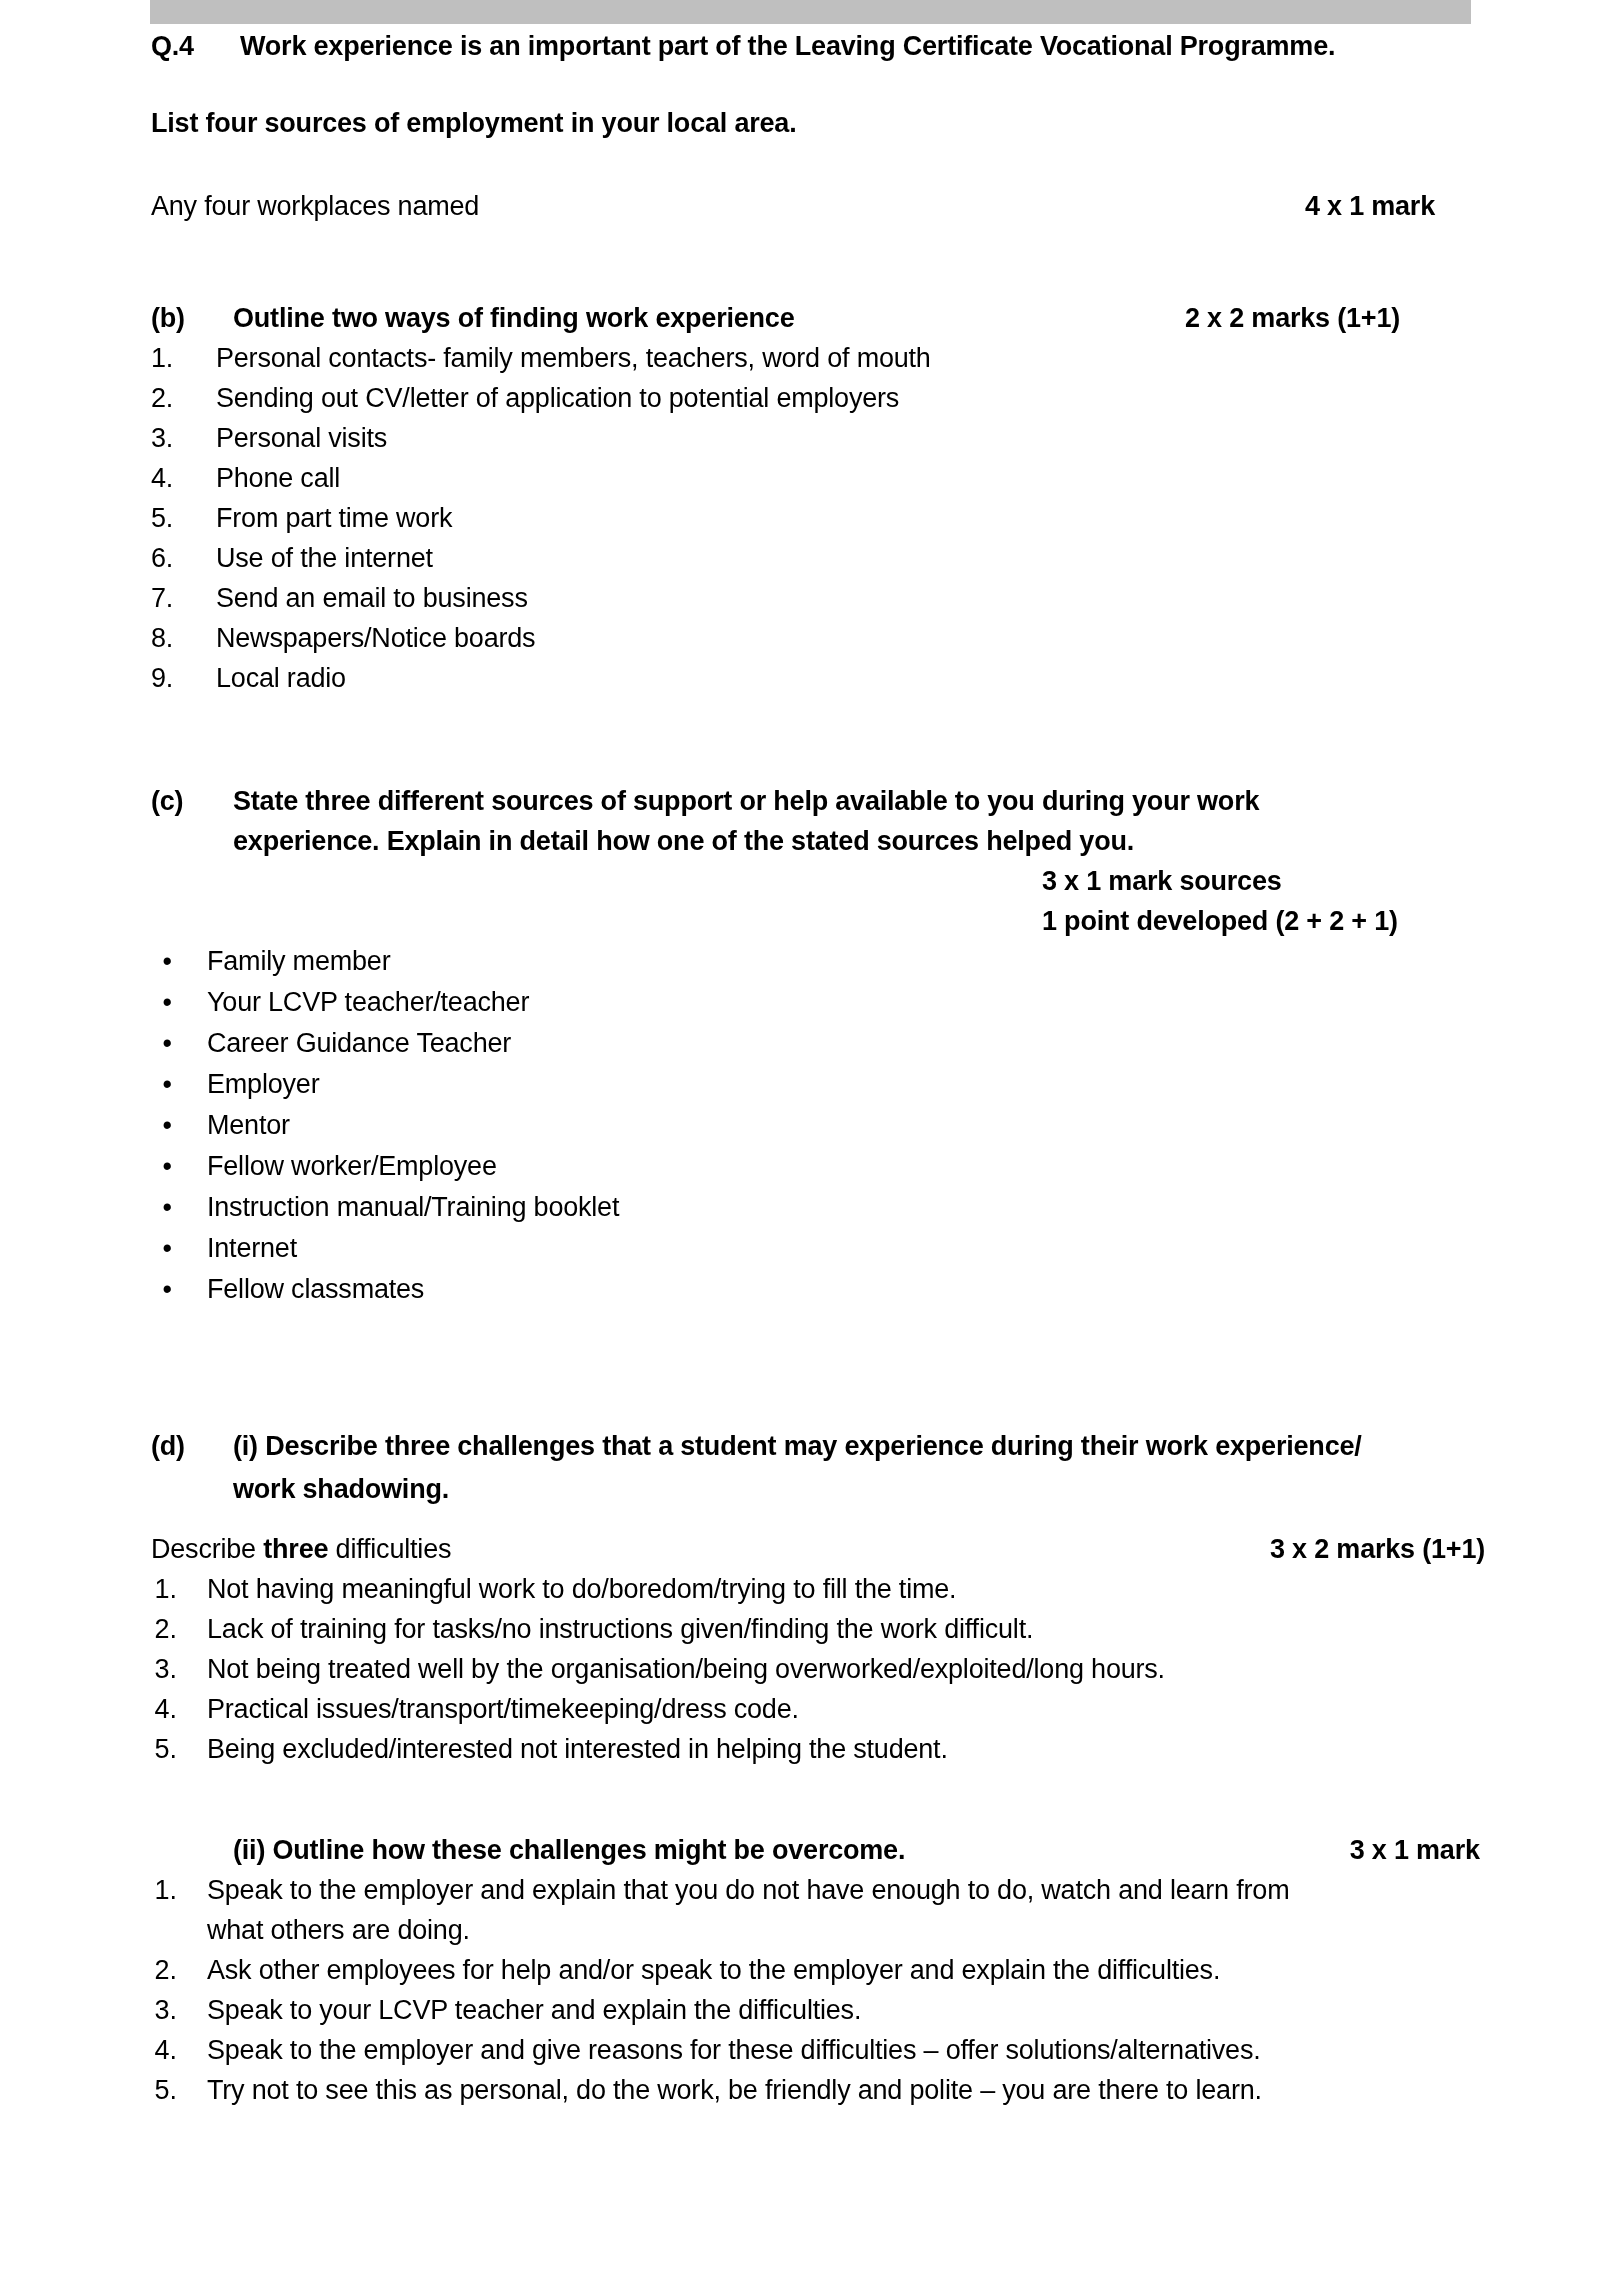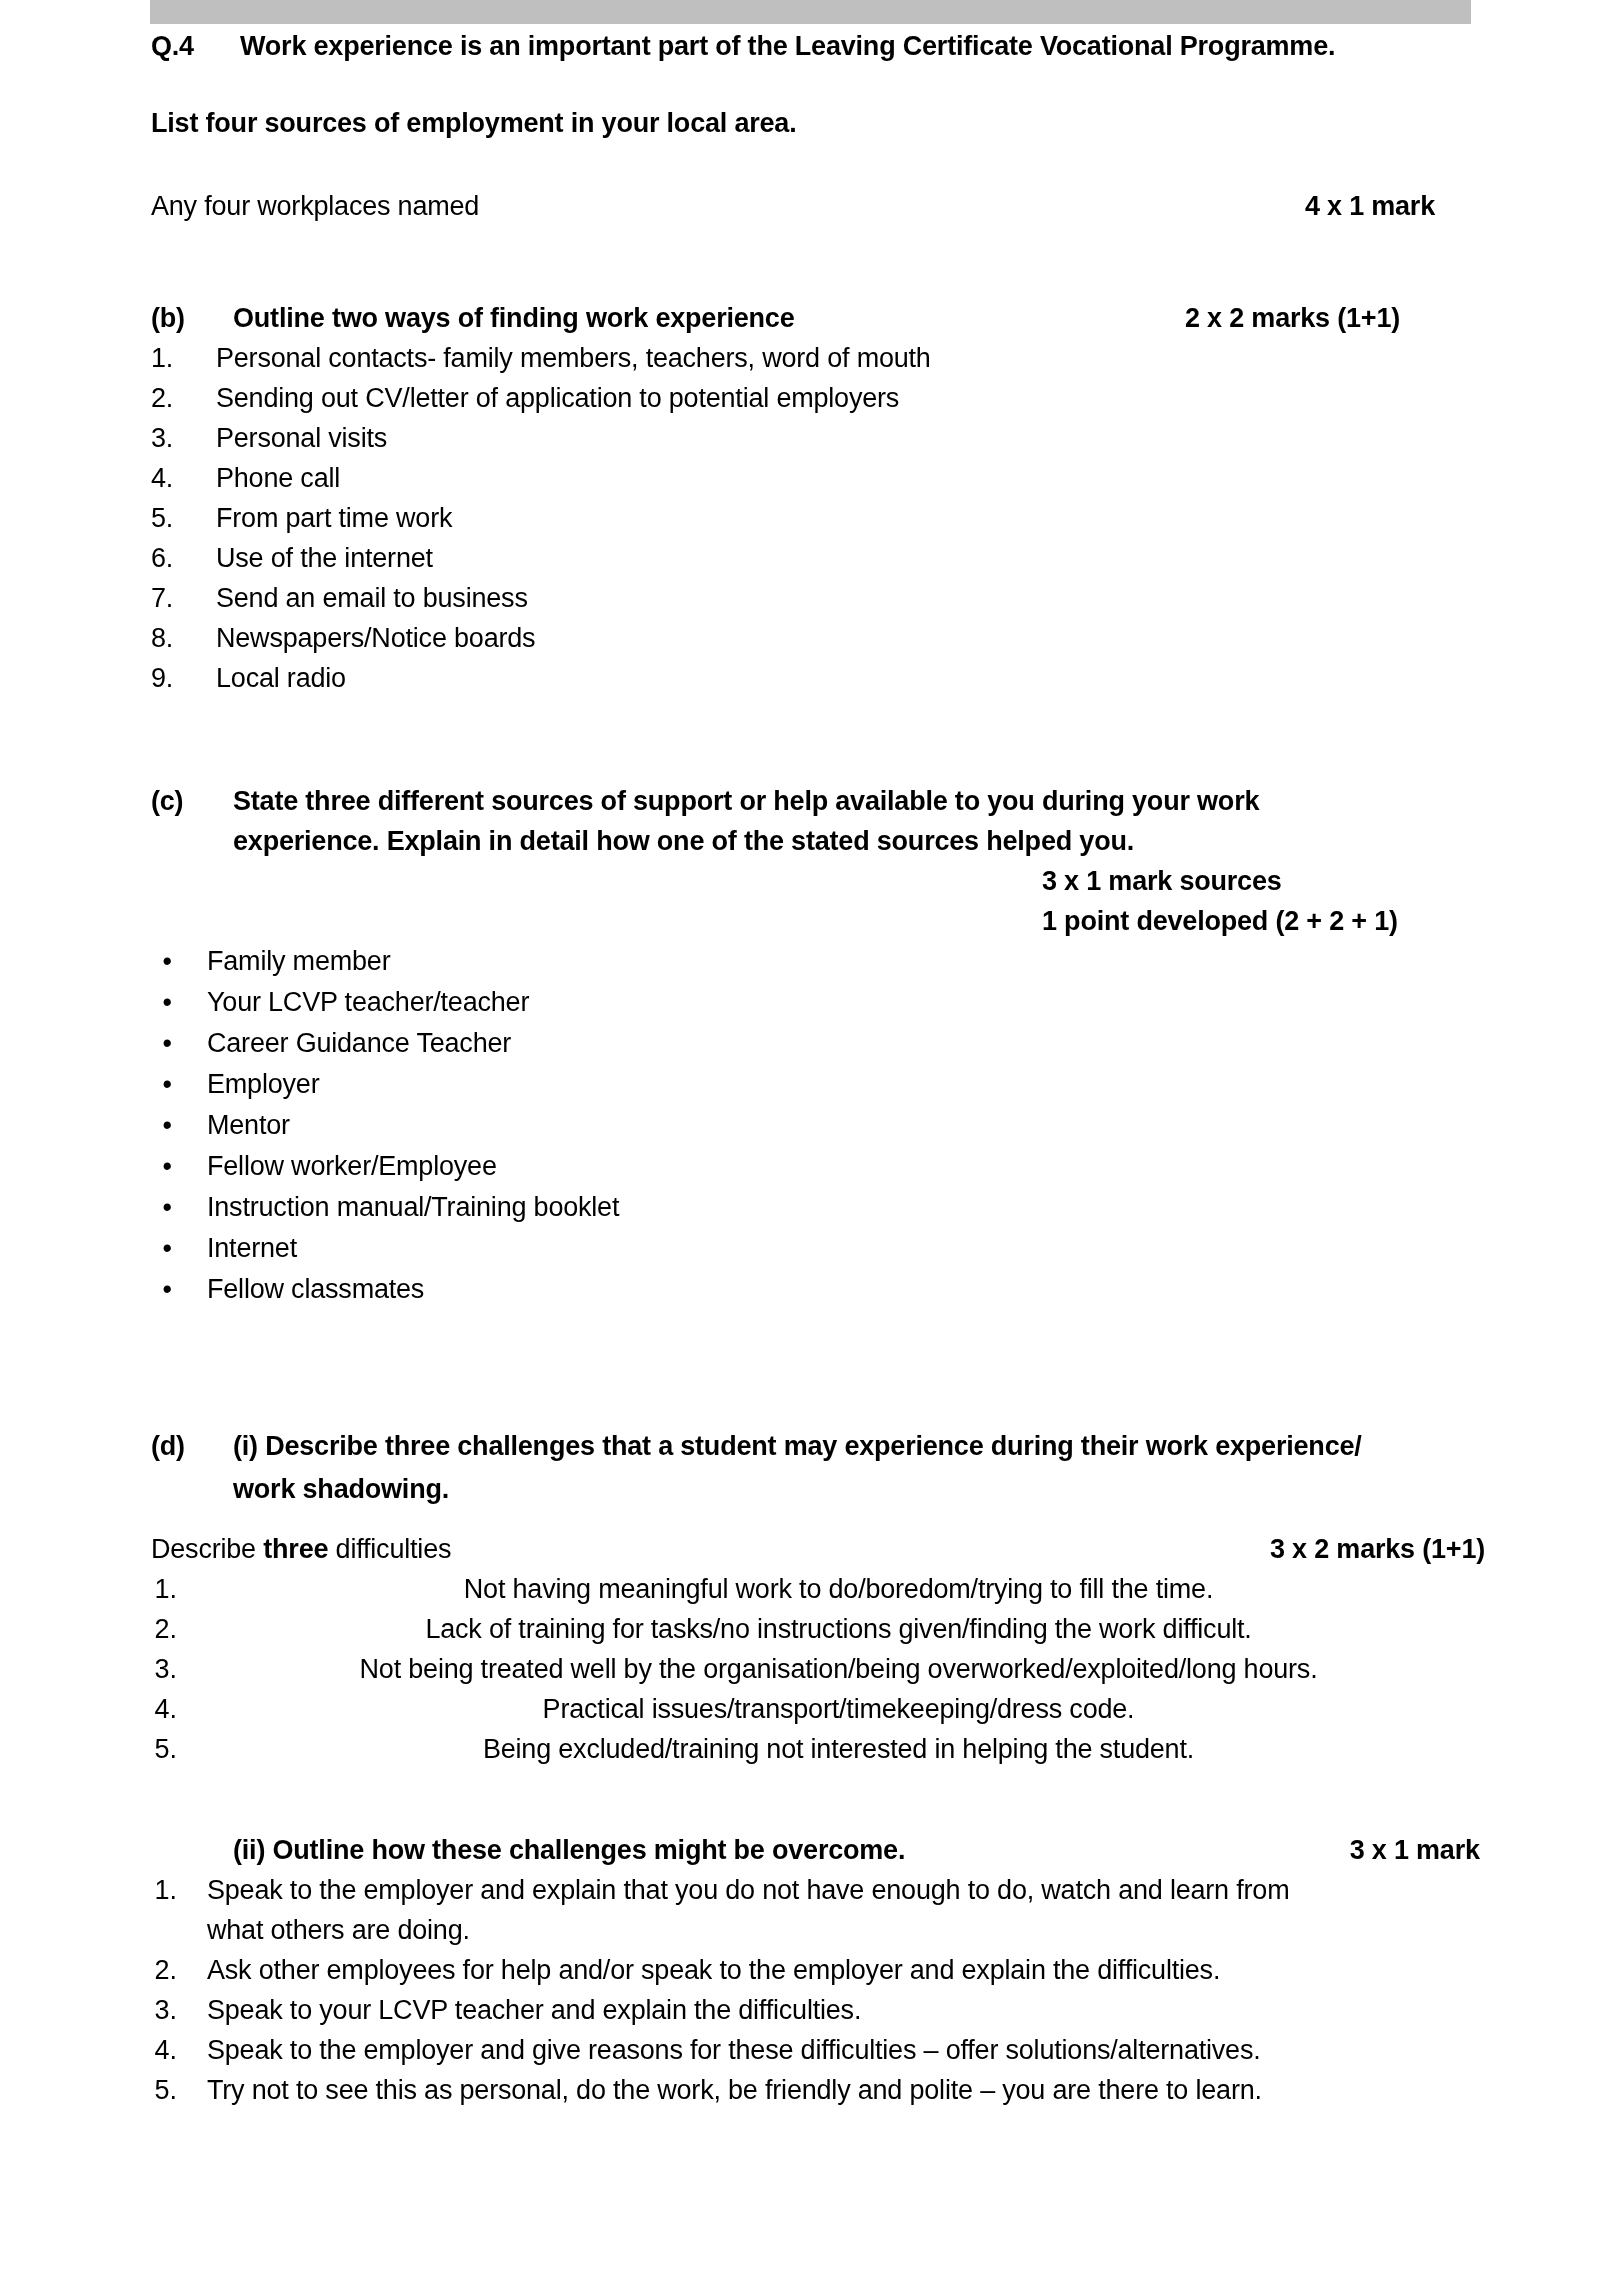--- a/index.html
+++ b/index.html
@@ -49,21 +49,21 @@
   .cmarks { margin-left: 891px; }
 
   .bullist { line-height: 41px; }
   .bullist > li { position: relative; padding-left: 56px; }
   .bullist > li::before { content: "\2022"; position: absolute; left: 11.6px; }
 
   .section-d-head { margin-top: 115px; line-height: 43px; }
   .describe-row { margin-top: 18px; }
   .mrneg17 { margin-right: -15px; }
 
-  .listd { margin-top: 32px; text-align: center; }
+  .listd { margin-top: 32px; }
   .listd > li { padding-left: 56px; }
   .listd > li::before { left: 3.6px; }
 
   .d2-head { margin-top: 61px; }
   .indent92 { margin-left: 82px; }
   .mrneg11 { margin-right: -9.8px; }
 
   .listd2 { margin-top: 37px; }
   .listd2 > li { padding-left: 56px; }
   .listd2 > li::before { left: 3.6px; }
@@ -142,21 +142,21 @@
     <div class="row split describe-row">
       <span><span>Describe </span><b>three</b><span> difficulties</span></span>
       <span class="bold mrneg17">3 x 2 marks (1+1)</span>
     </div>
 
     <ol class="numlist listd">
       <li>Not having meaningful work to do/boredom/trying to fill the time.</li>
       <li>Lack of training for tasks/no instructions given/finding the work difficult.</li>
       <li>Not being treated well by the organisation/being overworked/exploited/long hours.</li>
       <li>Practical issues/transport/timekeeping/dress code.</li>
-      <li>Being excluded/training not interested in helping the student.</li>
+      <li>Being excluded/interested not interested in helping the student.</li>
     </ol>
 
     <div class="row split d2-head">
       <span class="bold indent92">(ii) Outline how these challenges might be overcome.</span>
       <span class="bold mrneg11">3 x 1 mark</span>
     </div>
 
     <ol class="numlist listd2">
       <li>
         <div>Speak to the employer and explain that you do not have enough to do, watch and learn from</div>

